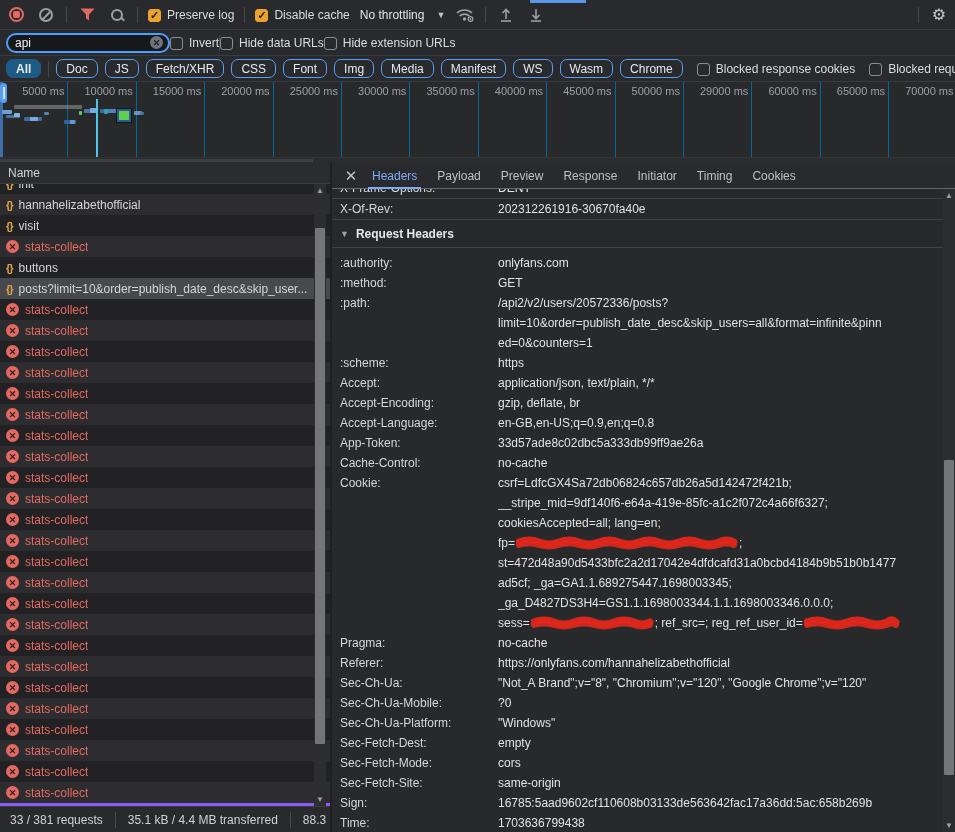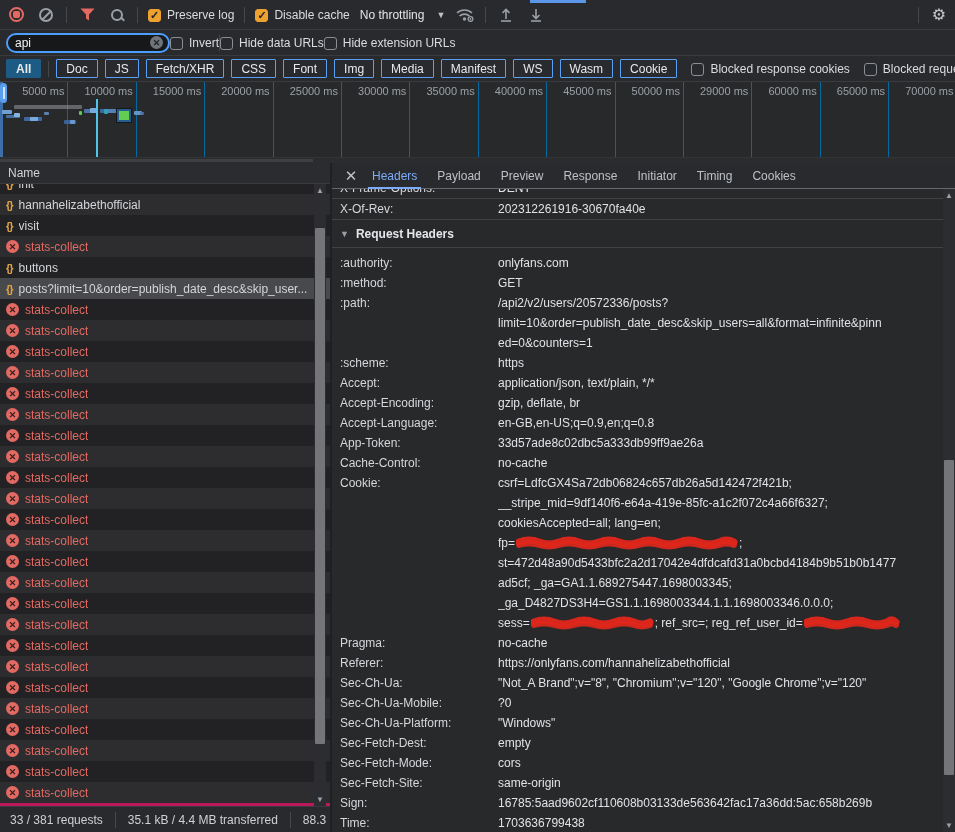--- a/index.html
+++ b/index.html
@@ -39,40 +39,40 @@
 
   
   .finput { display:flex; align-items:center; width:164px; height:20px; background:#17181a;
     border:2px solid #4d9fff; border-radius:10px; padding:0 5px 0 7px; }
   .finput .val { flex:1; color:#f1f3f4; }
   .xclear { width:13px; height:13px; border-radius:50%; background:#70757b; color:#1d1e20; font-size:9px;
     font-weight:bold; display:flex; align-items:center; justify-content:center; cursor:pointer; }
 
   
   .pill { height:19px; padding:0 9px; display:flex; align-items:center; border:1px solid #57a0f2;
-    border-radius:1px; color:#e6e8ea; cursor:pointer; white-space:nowrap; flex:none; }
+    border-radius:7px; color:#e6e8ea; cursor:pointer; white-space:nowrap; flex:none; }
   .pill.sel { background:#1d5a84; border-color:#1d5a84; font-weight:bold; }
 
   
   .overview { position:relative; height:76px; background:#28292b; overflow:hidden; border-bottom:1px solid #333437; }
   .cols { position:absolute; inset:0; display:flex; }
   .col { width:68.4px; flex:none; border-right:1px solid #0369a1; position:relative; }
   .tick { position:absolute; right:3px; top:3px; color:#9aa0a6; font-size:11px; white-space:nowrap; }
   .bar { position:absolute; border-radius:1px; }
   .ov-handle { position:absolute; left:0; top:1px; width:7px; height:20px; background:#5a9ef0; border-radius:4px; z-index:3; }
   .ov-handle::after { content:""; position:absolute; left:2.5px; top:4px; width:2px; height:12px; background:#cfe3fb; }
   .ov-edge { position:absolute; left:0; top:0; width:3px; height:76px; background:#3d6ea8; }
   .cyanline { position:absolute; left:96px; top:17px; width:2px; height:59px; background:#4fc3e8; z-index:2; }
   .greenbox { position:absolute; left:117px; top:27px; width:14px; height:13px; background:#63cc52; border:2px solid #275c8f; outline:1px solid #16171a; z-index:2; }
   .strip { height:5px; background:#2b2c2e; position:relative; }
   .strip::before { content:""; position:absolute; left:0; top:1px; width:313px; height:3px; background:#3e3f42; }
 
   
   .main { position:absolute; left:0; top:163px; right:0; bottom:0; display:flex; }
-  .left { position:relative; width:332px; flex:none; background:#be185d; border-right:2px solid #1f2022; }
+  .left { position:relative; width:332px; flex:none; background:#8b5cf6; border-right:2px solid #1f2022; }
   .name-header { height:21px; background:#2b2c2f; border-bottom:1px solid #3a3b3e; display:flex; align-items:center; padding-left:8px; color:#d0d2d5; }
   .req-viewport { position:absolute; left:0; top:21px; right:0; bottom:26px; overflow:hidden; }
   .req-inner { margin-top:-11px; }
   .req-row { height:21px; display:flex; align-items:center; gap:6px; padding:0 14px 0 6px; white-space:nowrap; overflow:hidden; cursor:pointer; }
   .req-row.even { background:#222224; }
   .req-row.odd { background:#2d2d2f; }
   .req-row.sel { background:#48494c; }
   .req-row .nm { color:#d3d5d8; overflow:hidden; }
   .req-row.err .nm { color:#e46962; }
   .json-ic { color:#dfa448; font-weight:bold; font-size:11px; letter-spacing:-1px; flex:none; }
@@ -204,21 +204,21 @@
       <div class="pill">Doc</div>
       <div class="pill">JS</div>
       <div class="pill">Fetch/XHR</div>
       <div class="pill">CSS</div>
       <div class="pill">Font</div>
       <div class="pill">Img</div>
       <div class="pill">Media</div>
       <div class="pill">Manifest</div>
       <div class="pill">WS</div>
       <div class="pill">Wasm</div>
-      <div class="pill">Cookie</div>
+      <div class="pill">Chrome</div>
       <div class="cb" style="margin-left: 7px;">
         <div class="box"></div>
         <div class="cb-label">Blocked response cookies</div>
       </div>
       <div class="cb" style="margin-left: 7px;">
         <div class="box"></div>
         <div class="cb-label">Blocked requests</div>
       </div>
     </div>
 

